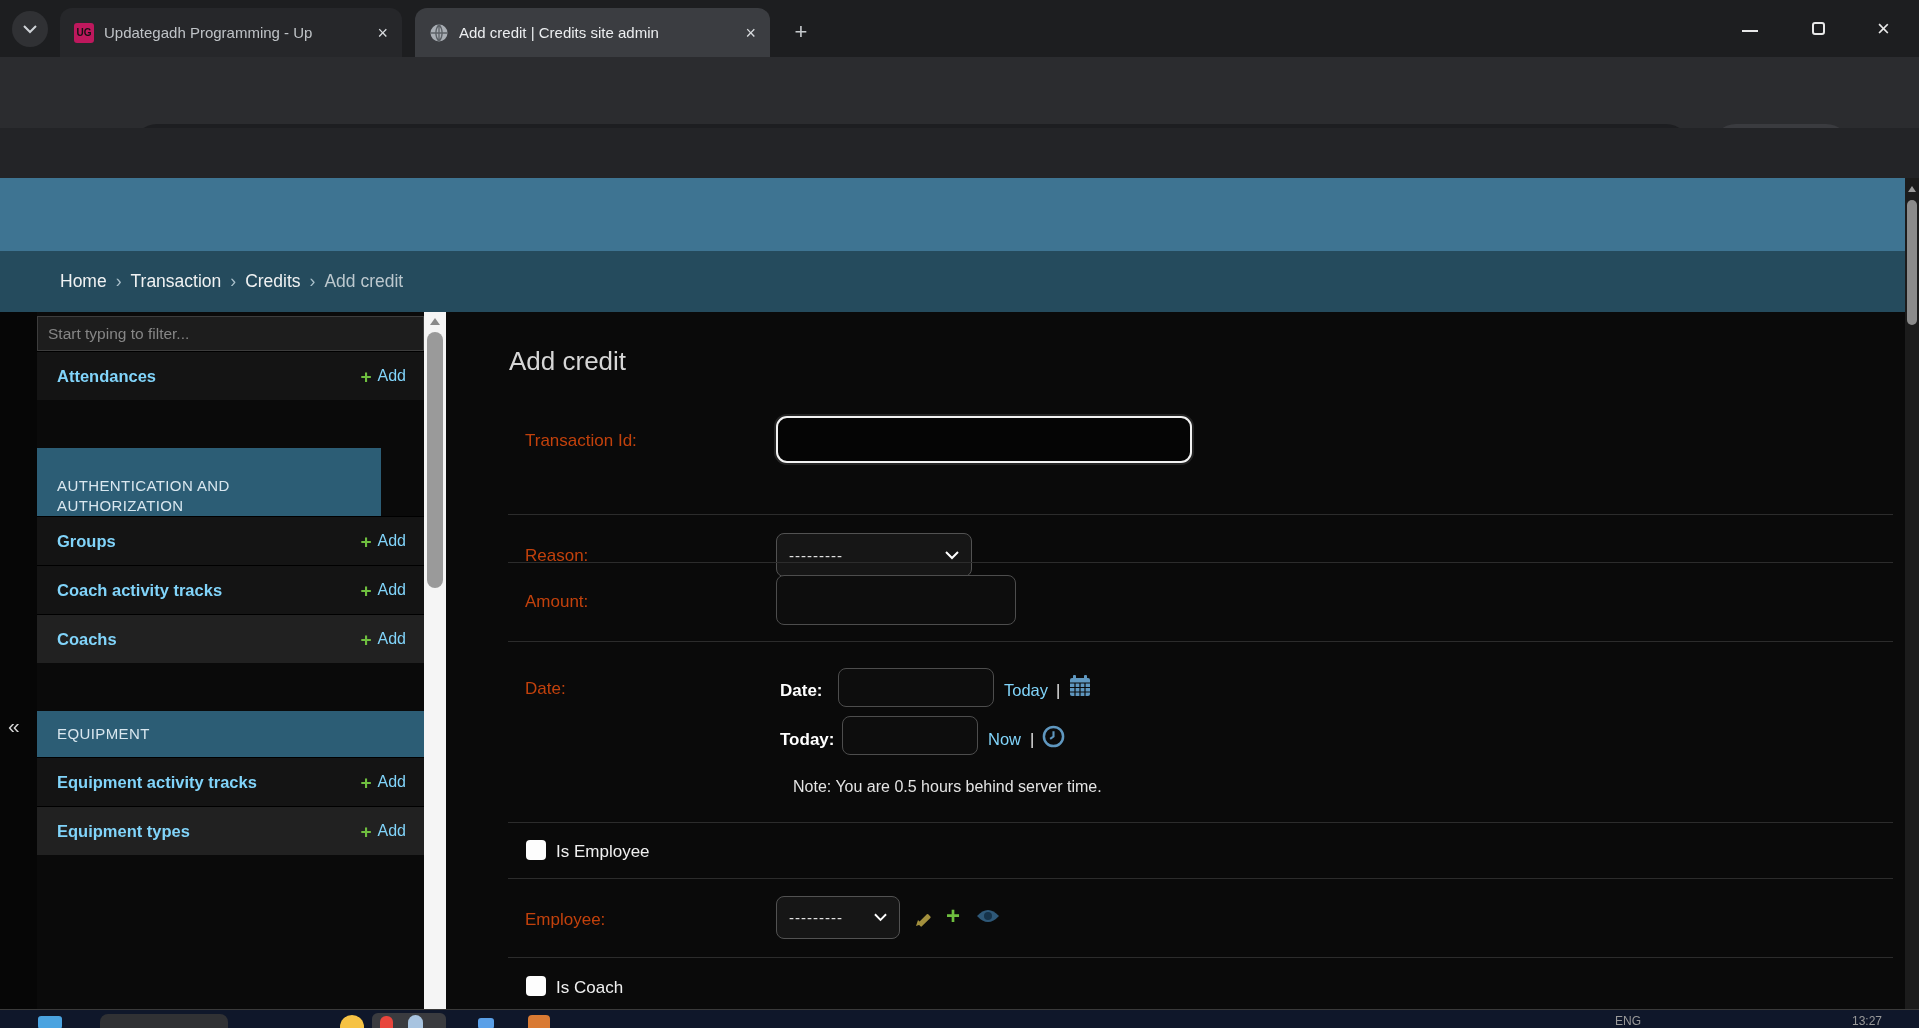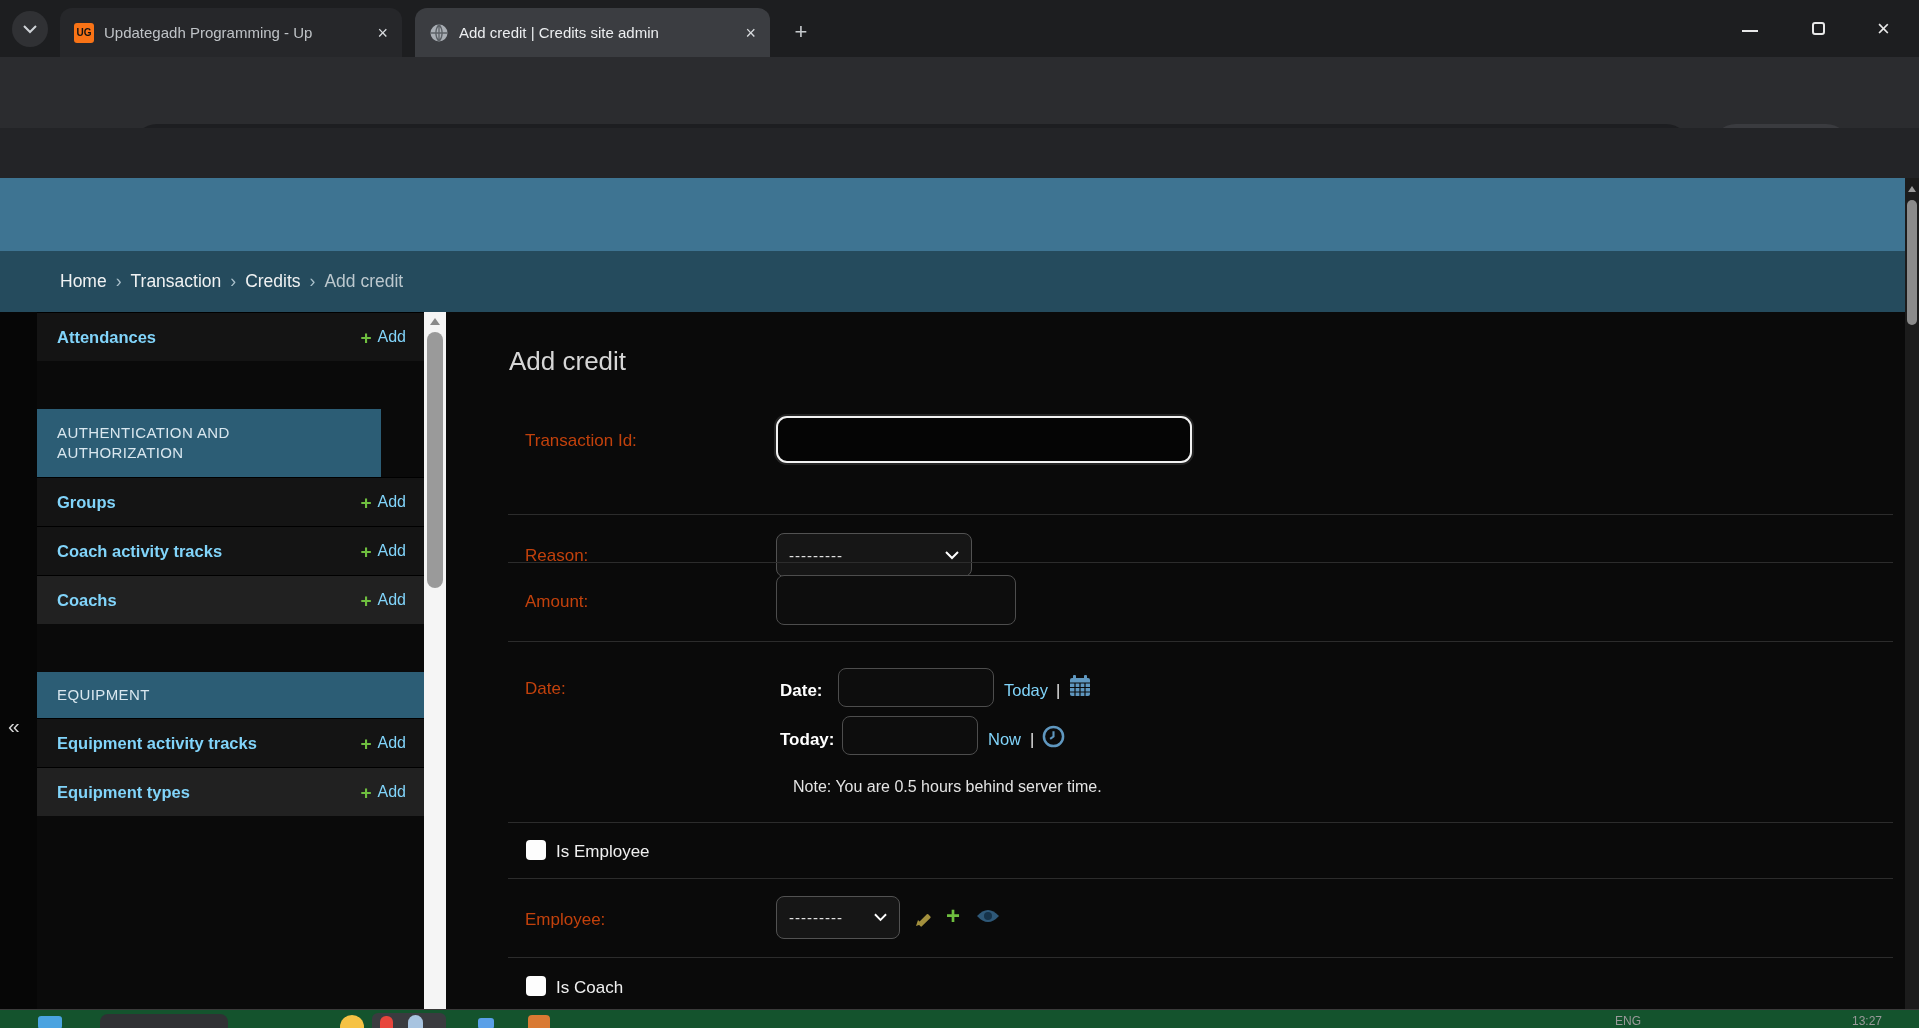--- a/index.html
+++ b/index.html
@@ -14,21 +14,21 @@
     background:#303134; color:#cfd3d7; display:flex; align-items:center; justify-content:center;
     font-size:16px; }
   .tab { top:8px; height:49px; display:flex; align-items:center; gap:10px;
     padding:0 14px; border-radius:12px 12px 0 0; }
   .tab1 { left:60px; width:342px; background:#26272a; }
   .tab2 { left:415px; width:355px; background:#3b3d41; }
   .tab-title { font-size:15px; white-space:nowrap; overflow:hidden; flex:1; }
   .tab1 .tab-title { color:#bfc3c7; }
   .tab2 .tab-title { color:#eceef0; }
   .tab-close { color:#d7dadd; font-size:18px; line-height:1; }
-  .favicon-ug { width:20px; height:20px; background:#f97316; border-radius:3px; color:#111;
+  .favicon-ug { width:20px; height:20px; background:#be185d; border-radius:3px; color:#111;
     font-weight:bold; font-size:10px; display:flex; align-items:center; justify-content:center; flex:none;}
   .newtab-btn { left:786px; top:17px; width:30px; height:30px; color:#c6cacd; font-size:22px;
     display:flex; align-items:center; justify-content:center; }
   .win-ctl { top:18px; color:#e8e8e8; font-size:20px; }
   .ctl-min { left:1742px; width:16px; height:2px; background:#e8e8e8; top:30px; }
   .ctl-max { left:1812px; top:22px; width:13px; height:13px; border:2px solid #e8e8e8; border-radius:3px; }
   .ctl-close { left:1877px; top:16px; font-size:22px; color:#e8e8e8; }
 
   #toolbar { left:0; top:57px; width:1919px; height:71px; background:#2b2c2f; }
   .nav-ic { top:77px; font-size:22px; color:#e4e6e8; }
@@ -112,21 +112,21 @@
   .cb-label { position:absolute; color:#f0f0f0; font-size:17px; }
   .icon-btn { position:absolute; }
 
   
   #page-scroll { left:1905px; top:178px; width:14px; height:831px; background:#1c1c1c; }
   .pg-arrow { left:1908px; top:186px; width:0; height:0; border-left:4px solid transparent;
     border-right:4px solid transparent; border-bottom:6px solid #9a9a9a; }
   .pg-thumb { left:1907px; top:200px; width:10px; height:125px; background:#8b8b8b; border-radius:5px; }
 
   
-  #taskbar { left:0; top:1009px; width:1919px; height:19px; background:#14532d; border-top:1px solid #3a3a3a; overflow:hidden; }
+  #taskbar { left:0; top:1009px; width:1919px; height:19px; background:#0f172a; border-top:1px solid #3a3a3a; overflow:hidden; }
   .tb { position:absolute; }
   .tb-win { left:38px; top:6px; width:24px; height:13px; background:#4aa3e0; border-radius:3px; }
   .tb-search { left:100px; top:4px; width:128px; height:15px; background:#303134; border-radius:8px 8px 0 0; }
   .tb-emoji { left:340px; top:5px; width:24px; height:14px; background:#f6c244; border-radius:12px 12px 0 0; }
   .tb-appbtn { left:372px; top:3px; width:74px; height:16px; background:#3a3b3f; border-radius:6px 6px 0 0; }
   .tb-red { left:8px; top:3px; width:13px; height:13px; background:#e8453c; border-radius:6px 6px 0 0; position:absolute; }
   .tb-glb { left:36px; top:2px; width:15px; height:14px; background:#a8c4e0; border-radius:8px 8px 0 0; position:absolute; }
   .tb-blue { left:478px; top:8px; width:16px; height:11px; background:#5aa0e8; border-radius:3px; }
   .tb-orange { left:528px; top:5px; width:22px; height:14px; background:#d97a33; border-radius:4px 4px 0 0; }
   .tb-text { color:#9a9a9a; font-size:12px; top:4px; position:absolute; }
@@ -220,28 +220,29 @@
     <span class="bc-sep">›</span>
     <span class="bc-link">Credits</span>
     <span class="bc-sep">›</span>
     <span class="bc-cur">Add credit</span>
   </div>
 
   <div class="abs" id="gutter"></div>
   <div class="abs" id="nav-collapse">«</div>
 
   <div class="abs" id="sidebar">
+    <input id="filterbox" placeholder="Start typing to filter..." style="">
     <div class="mod-row">
       <span class="mod-link">Attendances</span>
       <span class="add-link">
         <span class="add-plus">+</span>
         <span class="add-txt">Add</span>
       </span>
     </div>
-    <div class="mod-caption cap-2line" style="width:344px;">
+    <div class="mod-caption cap-2line" style="width:344px;align-items:flex-end;">
       <span style="max-width:250px;">AUTHENTICATION AND AUTHORIZATION</span>
     </div>
     <div class="mod-row">
       <span class="mod-link">Groups</span>
       <span class="add-link">
         <span class="add-plus">+</span>
         <span class="add-txt">Add</span>
       </span>
     </div>
     <div class="mod-row">

